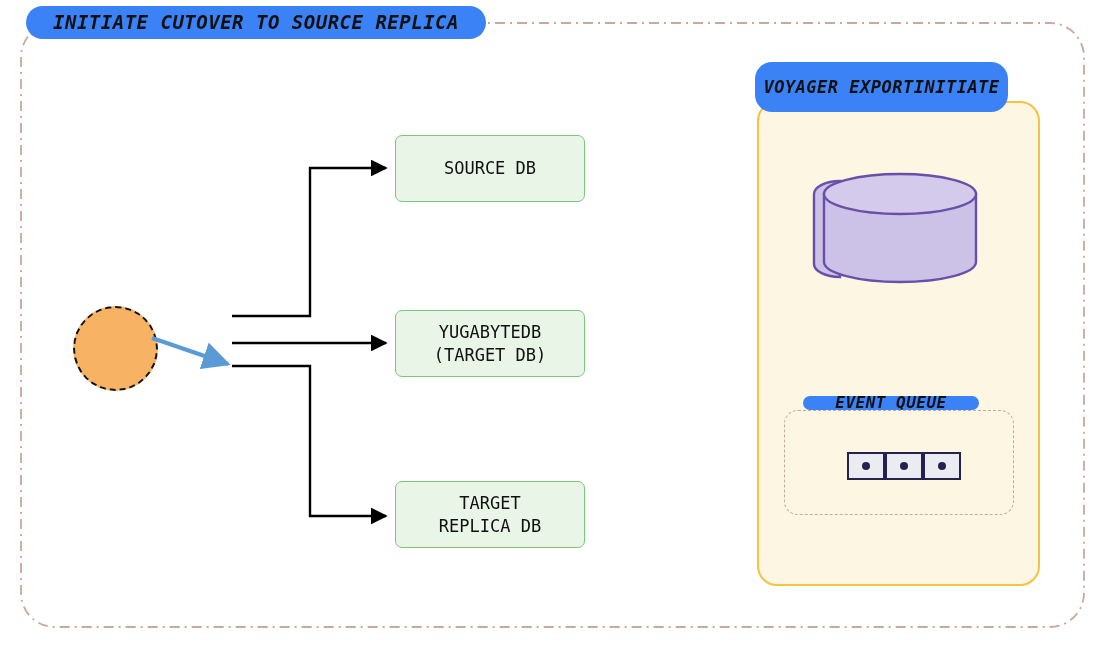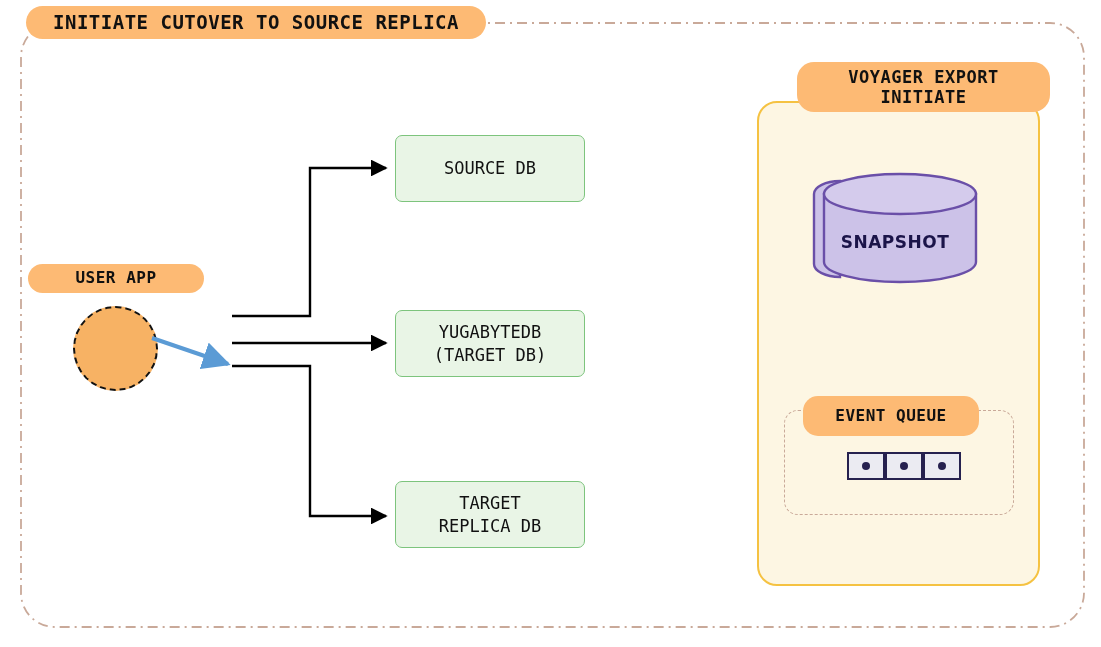--- a/index.html
+++ b/index.html
@@ -6,43 +6,44 @@
   body{
     width:1101px;height:647px;position:relative;overflow:hidden;
     font-family:"DejaVu Sans Mono","Liberation Mono",monospace;
   }
   .stage{position:absolute;inset:0;}
   .outer-frame-svg{position:absolute;left:0;top:0;width:1101px;height:647px;pointer-events:none;}
 
   
   .pill{
     position:absolute;
-    background:#fdba74;
+    background:#3b82f6;
     border-radius:16px;
     display:flex;align-items:center;justify-content:center;
     font-weight:bold;
     color:#111;
     letter-spacing:0.5px;
     white-space:pre;
     text-align:center;
     line-height:1.18;
+    font-style:italic;
   }
   #title-pill{
     left:26px;top:6px;width:460px;height:33px;
     font-size:19px;border-radius:17px;
   }
   #userapp-pill{
     left:28px;top:264px;width:176px;height:29px;font-size:16px;border-radius:15px;
   }
   #voyager-pill{
-    left:797px;top:62px;width:253px;height:50px;font-size:17px;border-radius:17px;
-    flex-direction:column;
+    left:755px;top:62px;width:253px;height:50px;font-size:17px;border-radius:17px;
+    flex-direction:row;
   }
   #eventqueue-pill{
-    left:803px;top:396px;width:176px;height:40px;font-size:16px;border-radius:15px;
+    left:803px;top:396px;width:176px;height:14px;font-size:16px;border-radius:15px;
   }
 
   
   .gbox{
     position:absolute;
     box-sizing:border-box;
     background:#e9f5e6;
     border:1.6px solid #7dc47d;
     border-radius:7px;
     display:flex;align-items:center;justify-content:center;
@@ -114,21 +115,20 @@
 <body>
 
 <div class="stage">
 
   <svg id="connectors-frame" class="outer-frame-svg" viewBox="0 0 1101 647" xmlns="http://www.w3.org/2000/svg">
     <rect x="21" y="23" width="1063" height="604" rx="34" ry="34" fill="none" stroke="#c9a999" stroke-width="1.8" stroke-dasharray="10 5 2 5" stroke-linecap="butt"></rect>
   </svg>
 
   <div class="pill" id="title-pill">INITIATE CUTOVER TO SOURCE REPLICA</div>
 
-  <div class="pill" id="userapp-pill">USER APP</div>
   <div id="user-circle"></div>
 
   <div class="gbox" id="box-source-db">SOURCE DB</div>
   <div class="gbox" id="box-target-db">YUGABYTEDB
 (TARGET DB)</div>
   <div class="gbox" id="box-source-replica-db">TARGET
 REPLICA DB</div>
 
   <svg id="connectors" viewBox="0 0 1101 647" xmlns="http://www.w3.org/2000/svg">
     <defs>
@@ -177,21 +177,20 @@
   </div>
 
   <svg id="snapshot-cyl" viewBox="0 0 178 112" xmlns="http://www.w3.org/2000/svg">
 
     <path d="M 8 22 L 8 92 A 26 13 0 0 0 34 105 L 34 9 A 26 13 0 0 0 8 22 z" fill="#ccc2e8" stroke="#6a4fa8" stroke-width="2.4"></path>
 
     <path d="M 18 22 L 18 90 A 76 20 0 0 0 170 90 L 170 22 z" fill="#ccc2e8" stroke="#6a4fa8" stroke-width="2.4"></path>
 
     <ellipse cx="94" cy="22" rx="76" ry="20" fill="#d4cbec" stroke="#6a4fa8" stroke-width="2.4"></ellipse>
   </svg>
-  <div id="snapshot-label">SNAPSHOT</div>
 
   <div id="eq-region"></div>
   <div class="pill" id="eventqueue-pill">EVENT QUEUE</div>
 
   <div class="eq-cell" id="eq-cell-1">
     <span class="eq-dot"></span>
   </div>
   <div class="eq-cell" id="eq-cell-2">
     <span class="eq-dot"></span>
   </div>

